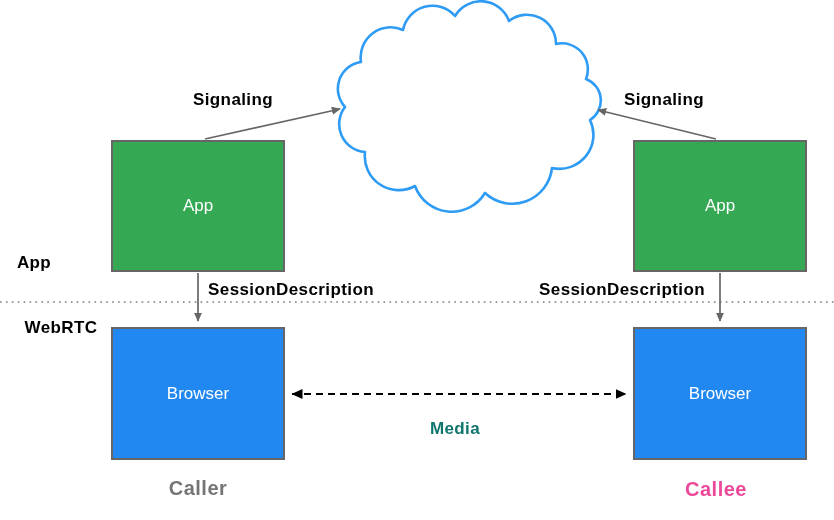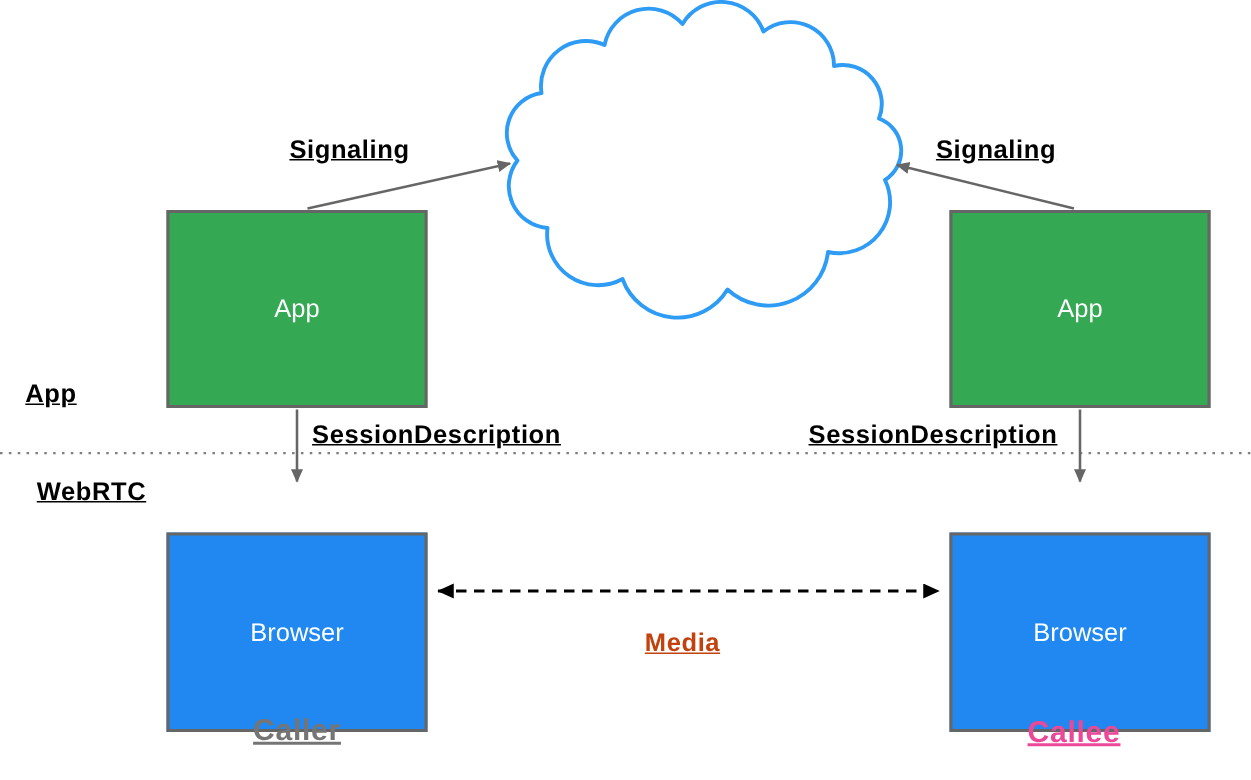--- a/index.html
+++ b/index.html
@@ -25,31 +25,30 @@
     box-sizing: border-box;
     border: 2px solid #666666;
     display: flex;
     align-items: center;
     justify-content: center;
     color: #ffffff;
     font-size: 17px;
     font-weight: 400;
   }
   .node.app-box     { left: 111px; top: 140px; width: 174px; height: 132px; background: #34a853; }
-  .node.browser-box { left: 111px; top: 327px; width: 174px; height: 133px; background: #2088f0; margin-top: 28px; }
+  .node.browser-box { left: 111px; top: 327px; width: 174px; height: 133px; background: #2088f0; }
   .node.right       { left: 633px; }
   .lbl {
     position: absolute;
     transform: translate(-50%, -50%);
     white-space: nowrap;
     font-weight: 700;
     color: #000000;
     font-size: 17px;
     letter-spacing: 0.4px;
-    text-decoration: underline;
   }
   .lbl.signaling-left  { left: 233px; top: 100px; }
   .lbl.signaling-right { left: 664px; top: 100px; }
   .lbl.session-left    { left: 291px; top: 290px; }
   .lbl.session-right   { left: 622px; top: 290px; }
   .lbl.layer-app       { left: 34px;  top: 263px; }
   .lbl.layer-webrtc    { left: 61px;  top: 328px; }
   .lbl.media           { left: 455px; top: 429px; }
   .lbl.role {
     font-size: 20px;
@@ -109,21 +108,21 @@
     <span>Browser</span>
   </div>
   <div class="node browser-box right" style="background: rgb(32, 136, 240); border-color: rgb(102, 102, 102); color: rgb(255, 255, 255);">
     <span>Browser</span>
   </div>
 
   <div class="lbl signaling-left" style="color: rgb(0, 0, 0);">Signaling</div>
   <div class="lbl signaling-right" style="color: rgb(0, 0, 0);">Signaling</div>
   <div class="lbl session-left" style="color: rgb(0, 0, 0);">SessionDescription</div>
   <div class="lbl session-right" style="color: rgb(0, 0, 0);">SessionDescription</div>
-  <div class="lbl media" style="color: #c2410c; text-align: center;">Media</div>
+  <div class="lbl media" style="color: #0f766e; text-align: center;">Media</div>
 
   <div class="lbl layer-app" style="color: rgb(0, 0, 0);">App</div>
   <div class="lbl layer-webrtc" style="color: rgb(0, 0, 0);">WebRTC</div>
 
   <div class="lbl role caller" style="color: rgb(117, 117, 117);">Caller</div>
   <div class="lbl role callee" style="color: #ec4899;">Callee</div>
 
 </div>
 
 </body></html>

